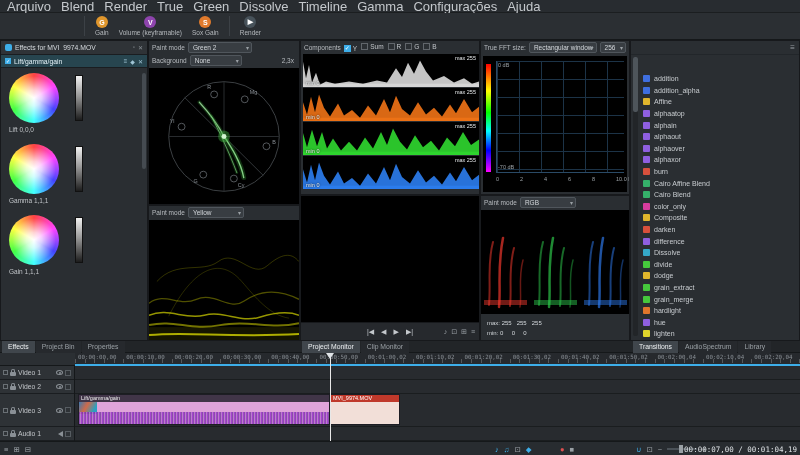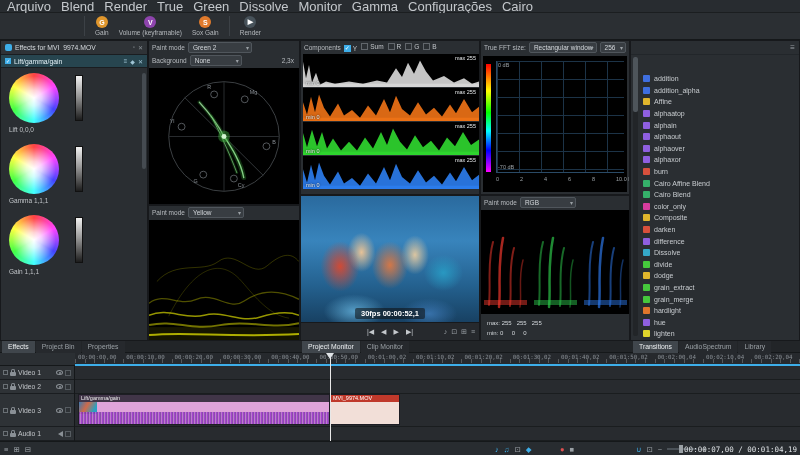--- a/index.html
+++ b/index.html
@@ -164,24 +164,24 @@
 
 <div class="app">
 
   <div class="menubar" id="menubar">
       <span class="menu-item">Arquivo</span>
       <span class="menu-item">Blend</span>
       <span class="menu-item">Render</span>
       <span class="menu-item">True</span>
       <span class="menu-item">Green</span>
       <span class="menu-item">Dissolve</span>
-      <span class="menu-item">Monitor</span>
+      <span class="menu-item">Timeline</span>
       <span class="menu-item">Gamma</span>
       <span class="menu-item">Configurações</span>
-      <span class="menu-item">Cairo</span>
+      <span class="menu-item">Ajuda</span>
     </div>
 
   <div class="toolbar">
     <div id="toolbar-buttons" style="display:flex;align-items:center;gap:10px;">
         <span class="tb-sep"></span>
         <div class="tb-btn">
           <span class="tb-icon" style="background: rgb(224, 150, 44);">G</span>
           <span class="tb-label">Gain</span>
         </div>
         <div class="tb-btn">
@@ -356,23 +356,20 @@
         <rect width="176" height="30" fill="#000"></rect>
         <rect class="wf-base" y="27" width="176" height="3" opacity="0.5" fill="#2f86ff"></rect>
         <path class="wf-fill" opacity="0.85" d="M0,30 L0,12 L4,24 L8,8 L12,22 L16,6 L21,18 L27,26 L35,14 L41,25 L49,20 L57,27 L65,16 L73,25 L81,10 L87,22 L93,7 L99,19 L107,25 L115,13 L123,24 L131,18 L139,26 L147,15 L153,23 L161,10 L169,22 L176,17 L176,30 Z" fill="#2f86ff"></path>
       </svg>
       <span class="wf-max">max 255</span>
       <span class="wf-min">min 0</span>
     </div>
   </div>
 
   <div class="panel" id="monitor-panel">
-    <div class="video-frame">
-      <span class="mon-overlay">30fps 00:00:52,1</span>
-    </div>
     <div class="mon-controls">
       <span class="mon-btn">|◀</span>
       <span class="mon-btn">◀</span>
       <span class="mon-btn">▶</span>
       <span class="mon-btn">▶|</span>
       <span class="mon-right">
         <span>♪</span>
         <span>⊡</span>
         <span>⊞</span>
         <span>≡</span>

